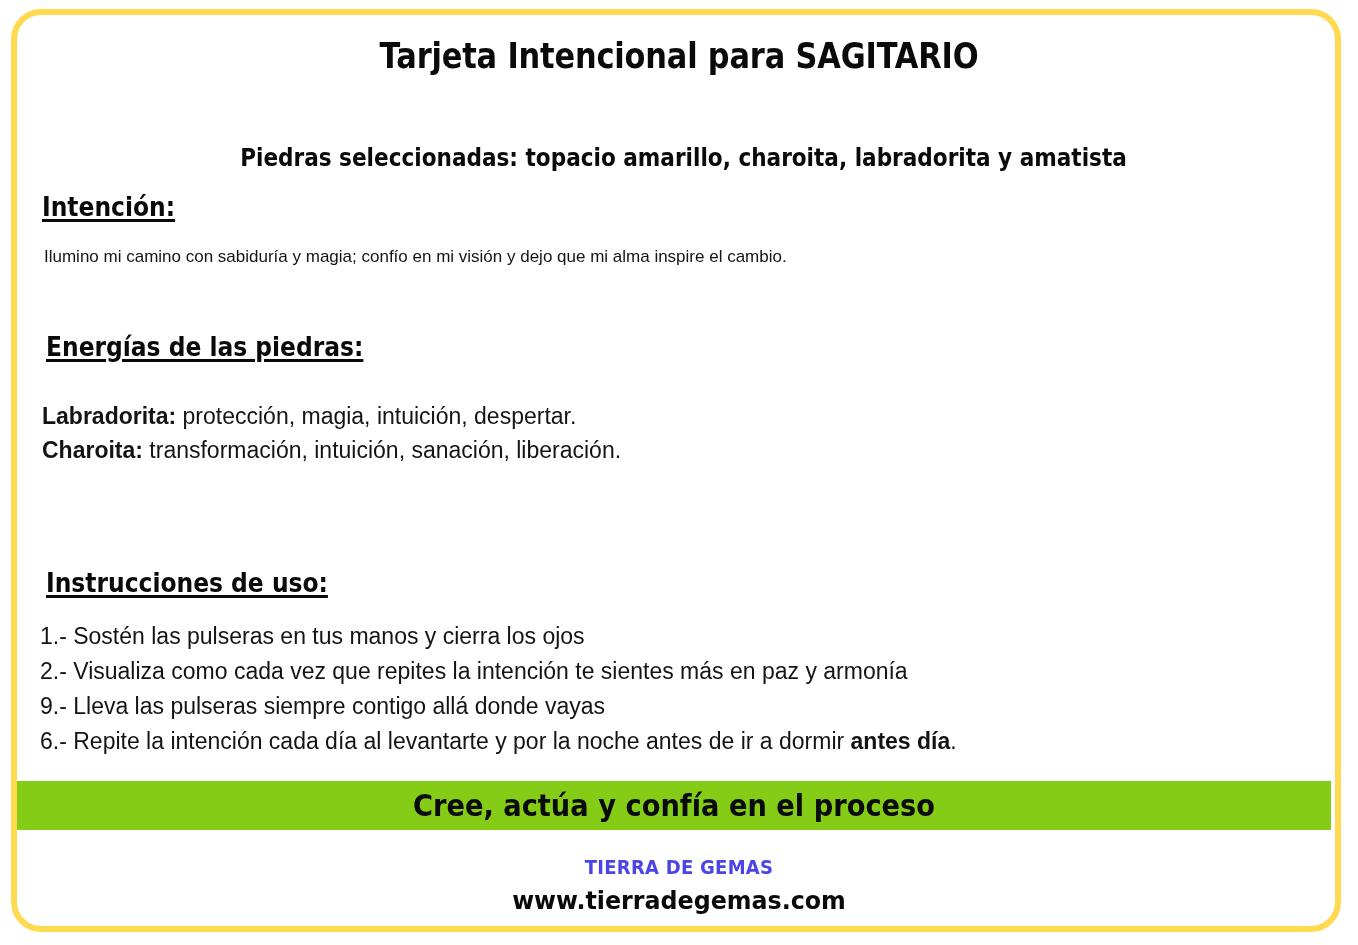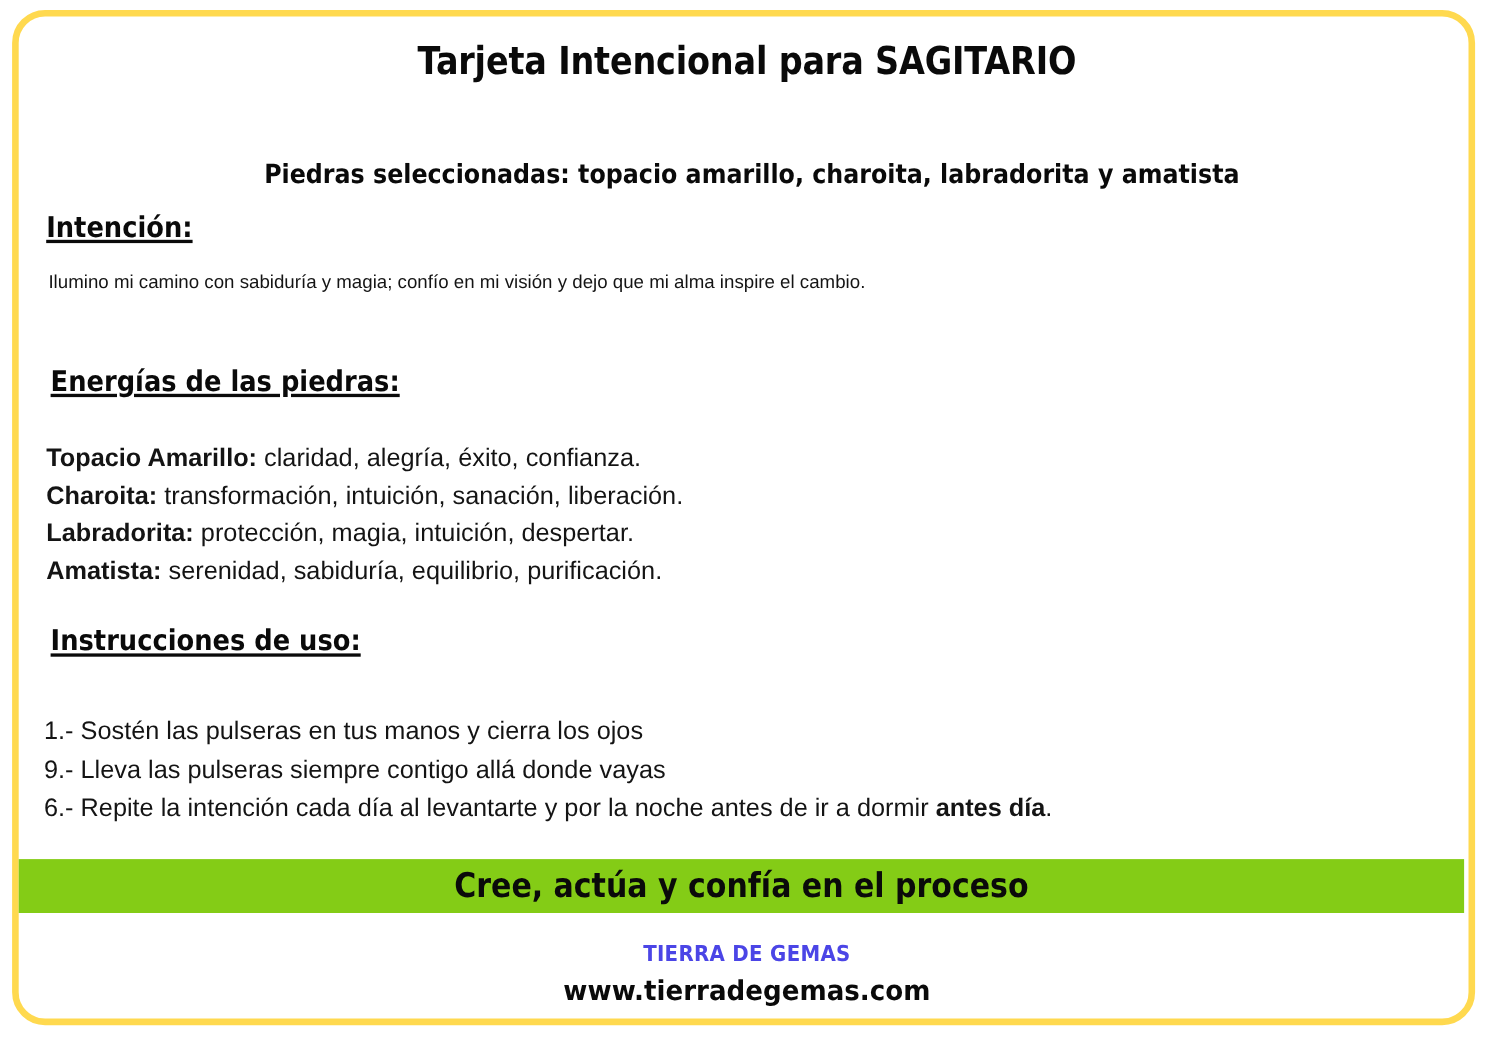--- a/index.html
+++ b/index.html
@@ -119,21 +119,20 @@
 
   .instr-list {
     position: absolute;
     left: 40px;
     top: 619px;
     width: 1270px;
     font-family: "Liberation Sans", sans-serif;
     font-size: 23px;
     line-height: 35px;
     color: #141414;
-    margin-top: 28px;
   }
   .instr-list .row { white-space: nowrap; }
   .instr-list b { font-weight: bold; }
 
   
   .banner {
     position: absolute;
     left: 17px;
     top: 781px;
     width: 1314px;
@@ -199,42 +198,37 @@
     <div class="stones-line">Piedras seleccionadas: topacio amarillo, charoita, labradorita y amatista</div>
 
     <div class="sect-head h-intencion">Intención:</div>
 
     <div class="para">Ilumino mi camino con sabiduría y magia; confío en mi visión y dejo que mi alma inspire el cambio.</div>
 
     <div class="sect-head h-energias">Energías de las piedras:</div>
 
     <div class="stone-list">
       <div class="row">
-        <span class="nm">Topacio Amarillo:</span>
-        <span>claridad, alegría, éxito, confianza.</span>
+        <span class="nm">Labradorita:</span>
+        <span>protección, magia, intuición, despertar.</span>
       </div>
       <div class="row">
         <span class="nm">Charoita:</span>
         <span>transformación, intuición, sanación, liberación.</span>
       </div>
-      <div class="row">
-        <span class="nm">Labradorita:</span>
-        <span>protección, magia, intuición, despertar.</span>
-      </div>
-      <div class="row">
-        <span class="nm">Amatista:</span>
-        <span>serenidad, sabiduría, equilibrio, purificación.</span>
-      </div>
     </div>
 
     <div class="sect-head h-instruc">Instrucciones de uso:</div>
 
     <div class="instr-list">
       <div class="row">
         <span>1.- Sostén las pulseras en tus manos y cierra los ojos</span>
+      </div>
+      <div class="row">
+        <span>2.- Visualiza como cada vez que repites la intención te sientes más en paz y armonía</span>
       </div>
       <div class="row">
         <span>9.- Lleva las pulseras siempre contigo allá donde vayas</span>
       </div>
       <div class="row">
         <span>6.- Repite la intención cada día al levantarte y por la noche antes de ir a dormir </span><b>antes día</b><span>.</span>
       </div>
     </div>
 
     <div class="banner">

